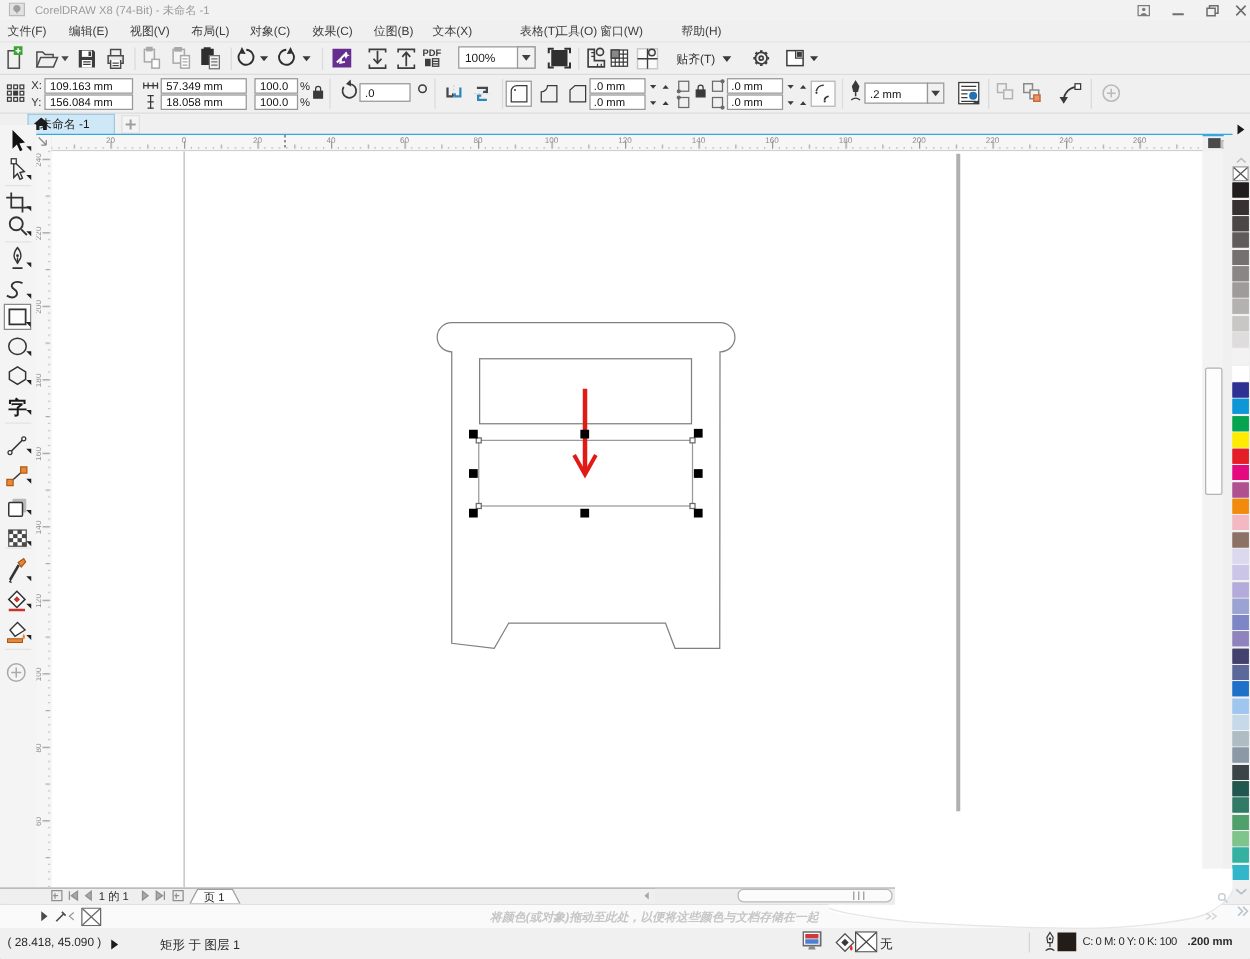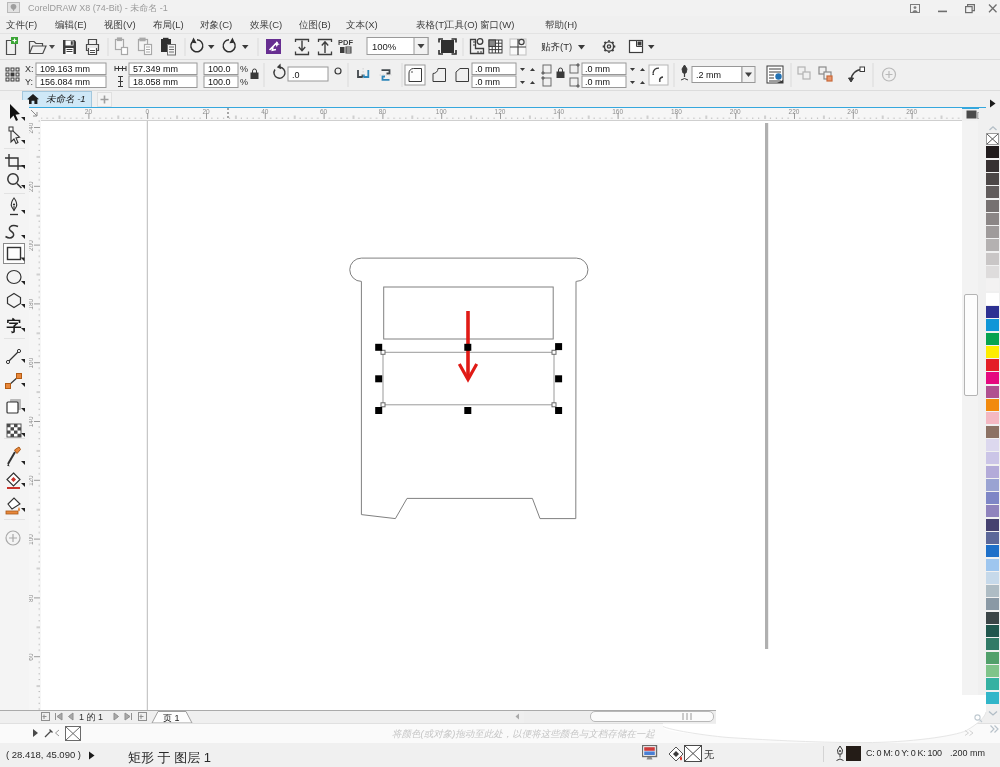--- a/index.html
+++ b/index.html
@@ -355,21 +355,21 @@
   </g>
   <line x1="873" y1="3" x2="873" y2="27" stroke="#dadada"></line>
   <circle cx="889" cy="14.5" r="6.5" fill="none" stroke="#b9b9b9" stroke-width="1.2"></circle>
   <path d="M889 11 L889 18 M885.5 14.5 L892.5 14.5" stroke="#b9b9b9" stroke-width="1.2"></path>
 </svg>
 <div class="abs" id="tabrow"></div>
 <div class="abs" style="left:22px;top:91px;width:70px;height:16px;background:#cfe8f7;border:1px solid #a3c7dd;border-bottom:none;box-sizing:border-box;"></div>
 <svg class="abs" style="left:27px;top:94px" width="12" height="11" viewBox="0 0 12 11">
   <path d="M6 0 L12 5.2 L10.4 5.2 L10.4 10 L7.4 10 L7.4 6.8 L4.6 6.8 L4.6 10 L1.6 10 L1.6 5.2 L0 5.2 Z" fill="#1d1d1d"></path>
 </svg>
-<div class="abs" style="left:46px;top:93px;font-size:9.5px;color:#1a1a1a;font-style:italic;">未命名 -1</div>
+<div class="abs" style="left:32px;top:93px;font-size:9.5px;color:#1a1a1a;">未命名 -1</div>
 <div class="abs" style="left:97px;top:92px;width:15px;height:15px;background:#f4f4f4;border:1px solid #e0e0e0;box-sizing:border-box;"></div>
 <svg class="abs" style="left:99px;top:94px" width="11" height="11" viewBox="0 0 11 11">
     <path d="M5.5 1.5 L5.5 9.5 M1.5 5.5 L9.5 5.5" stroke="#9f9f9f" stroke-width="1.6"></path>
   </svg>
 <div class="abs" id="bluline"></div>
 <svg class="abs" style="left:988px;top:99px" width="9" height="9" viewBox="0 0 9 9">
     <path d="M2 0.5 L7.5 4.5 L2 8.5 Z" fill="#1a1a1a"></path>
   </svg>
 <svg class="abs" style="left:966px;top:110px" width="18" height="9" viewBox="0 0 18 9">
   <rect x="0.5" y="0.5" width="10" height="8" fill="#4a4a4a"></rect>
@@ -667,38 +667,38 @@
     <path d="M1 0 L1 7 M5 0 L5 7 M9 0 L9 7" stroke="#9a9a9a"></path>
   </svg>
 <div class="abs" id="hintrow"></div>
 <svg class="abs" style="left:28px;top:726px" width="60" height="15" viewBox="0 0 60 15">
   <path d="M5 3 L10 7 L5 11 Z" fill="#4a4a4a"></path>
   <path d="M17 11 L23 5 M21.5 3.5 L24.5 6.5" stroke="#4a4a4a" fill="none" stroke-width="1.3"></path>
   <path d="M31 4 L27.5 7 L31 10" stroke="#9a9a9a" fill="none"></path>
   <rect x="37.5" y="0.5" width="15" height="14" fill="#fff" stroke="#6a6a6a"></rect>
   <path d="M38 1 L52 14 M52 1 L38 14" stroke="#6a6a6a"></path>
 </svg>
-<div class="abs" style="left:392px;top:728px;font-size:9.5px;font-style:italic;color:#c6c6c6;">将颜色(或对象)拖动至此处，以便将这些颜色与文档存储在一起</div>
+<div class="abs" style="left:392px;top:728px;font-size:9.5px;font-style:italic;color:#c6c6c6;font-weight:bold;">将颜色(或对象)拖动至此处，以便将这些颜色与文档存储在一起</div>
 <div class="abs" id="statusrow"></div>
 <svg class="abs" style="left:660px;top:692px" width="340" height="53" viewBox="0 0 340 53">
   <path d="M56 3 L326 3 L326 20 C325 25 318 32 306 38.7 C295 44 250 50.6 204 50.6 C150 50.6 100 47.5 68 45.5 C40 43 18 40.5 10 38.7 C5 37.5 3 36 3 35 L3 31.5 L56 31.5 Z" fill="#ffffff"></path>
   <path d="M3 34.5 C10 37.8 40 43 68 45.5 C100 47.5 150 50.6 204 50.6 C250 50.6 295 44 306 38.7 C318 32 325 25 326 20" fill="none" stroke="#e6e6e6"></path>
 </svg>
 <svg class="abs" style="left:972px;top:713px;z-index:6" width="13" height="11" viewBox="0 0 13 11">
     <circle cx="5.5" cy="4.5" r="2.6" fill="none" stroke="#c0cad1" stroke-width="1.1"></circle>
     <path d="M7.5 6.5 L10 9" stroke="#c0cad1" stroke-width="1.1"></path>
   </svg>
 <svg class="abs" style="left:963px;top:728px;z-index:6" width="14" height="10" viewBox="0 0 14 10">
     <path d="M2 2.5 L5.5 5 L2 7.5 M6.5 2.5 L10 5 L6.5 7.5" stroke="#d3d3d3" fill="none"></path>
   </svg>
 <div class="abs" style="left:6px;top:749px;font-size:9.5px;color:#2a2a2a;">( 28.418, 45.090 )</div>
 <svg class="abs" style="left:88px;top:751px" width="8" height="9" viewBox="0 0 8 9">
     <path d="M1 0.5 L6.5 4.5 L1 8.5 Z" fill="#1a1a1a"></path>
   </svg>
-<div class="abs" style="left:128px;top:749px;font-size:13px;color:#2a2a2a;">矩形 于 图层 1</div>
+<div class="abs" style="left:128px;top:749px;font-size:10px;color:#2a2a2a;">矩形 于 图层 1</div>
 <svg class="abs" style="left:642px;top:745px" width="16" height="16" viewBox="0 0 16 16">
   <rect x="0.5" y="0.5" width="14" height="11" fill="#fff" stroke="#6a6a6a" stroke-width="1.4"></rect>
   <rect x="2.2" y="2.2" width="10.6" height="3.6" fill="#cc3a3a"></rect>
   <rect x="2.2" y="6.4" width="10.6" height="3.6" fill="#4a7fd4"></rect>
   <path d="M5.5 12 L9.5 12 L10.5 14.5 L4.5 14.5 Z" fill="#8a8a8a"></path>
 </svg>
 <svg class="abs" style="left:668px;top:746px" width="18" height="17" viewBox="0 0 18 17">
   <path d="M8 1 L15 8 L8 15 L1 8 Z" fill="#fdfdfd" stroke="#555"></path>
   <path d="M8 5 L11 8 L8 11 L5 8 Z" fill="#3a3a3a"></path>
   <path d="M13 10 q2.2 3 0 4.6 q-2.2 -1.6 0 -4.6" fill="#d93025"></path>
@@ -710,13 +710,13 @@
 <div class="abs" style="left:704px;top:748px;font-size:10px;color:#2a2a2a;">无</div>
 <div class="abs" style="left:823px;top:746px;width:1px;height:16px;background:#d4d4d4;"></div>
 <svg class="abs" style="left:835px;top:745px" width="10" height="17" viewBox="0 0 10 17">
   <path d="M5 1 L7.5 5 L6.8 9 L3.2 9 L2.5 5 Z" fill="none" stroke="#3a3a3a"></path>
   <circle cx="5" cy="6" r="1" fill="#3a3a3a"></circle>
   <path d="M5 9 L5 12.5" stroke="#3a3a3a"></path>
   <path d="M1.5 15.5 Q5 12.5 8.5 15.5" stroke="#3a3a3a" fill="none"></path>
 </svg>
 <div class="abs" style="left:846px;top:746px;width:15px;height:15px;background:#241c17;"></div>
 <div class="abs" style="left:866px;top:748px;font-size:9px;color:#2a2a2a;letter-spacing:-0.35px;">C: 0 M: 0 Y: 0 K: 100</div>
-<div class="abs" style="left:950px;top:748px;font-size:9px;color:#2a2a2a;">.200 mm</div>
+<div class="abs" style="left:950px;top:748px;font-size:9px;color:#2a2a2a;font-weight:bold;">.200 mm</div>
 
 </body></html>

